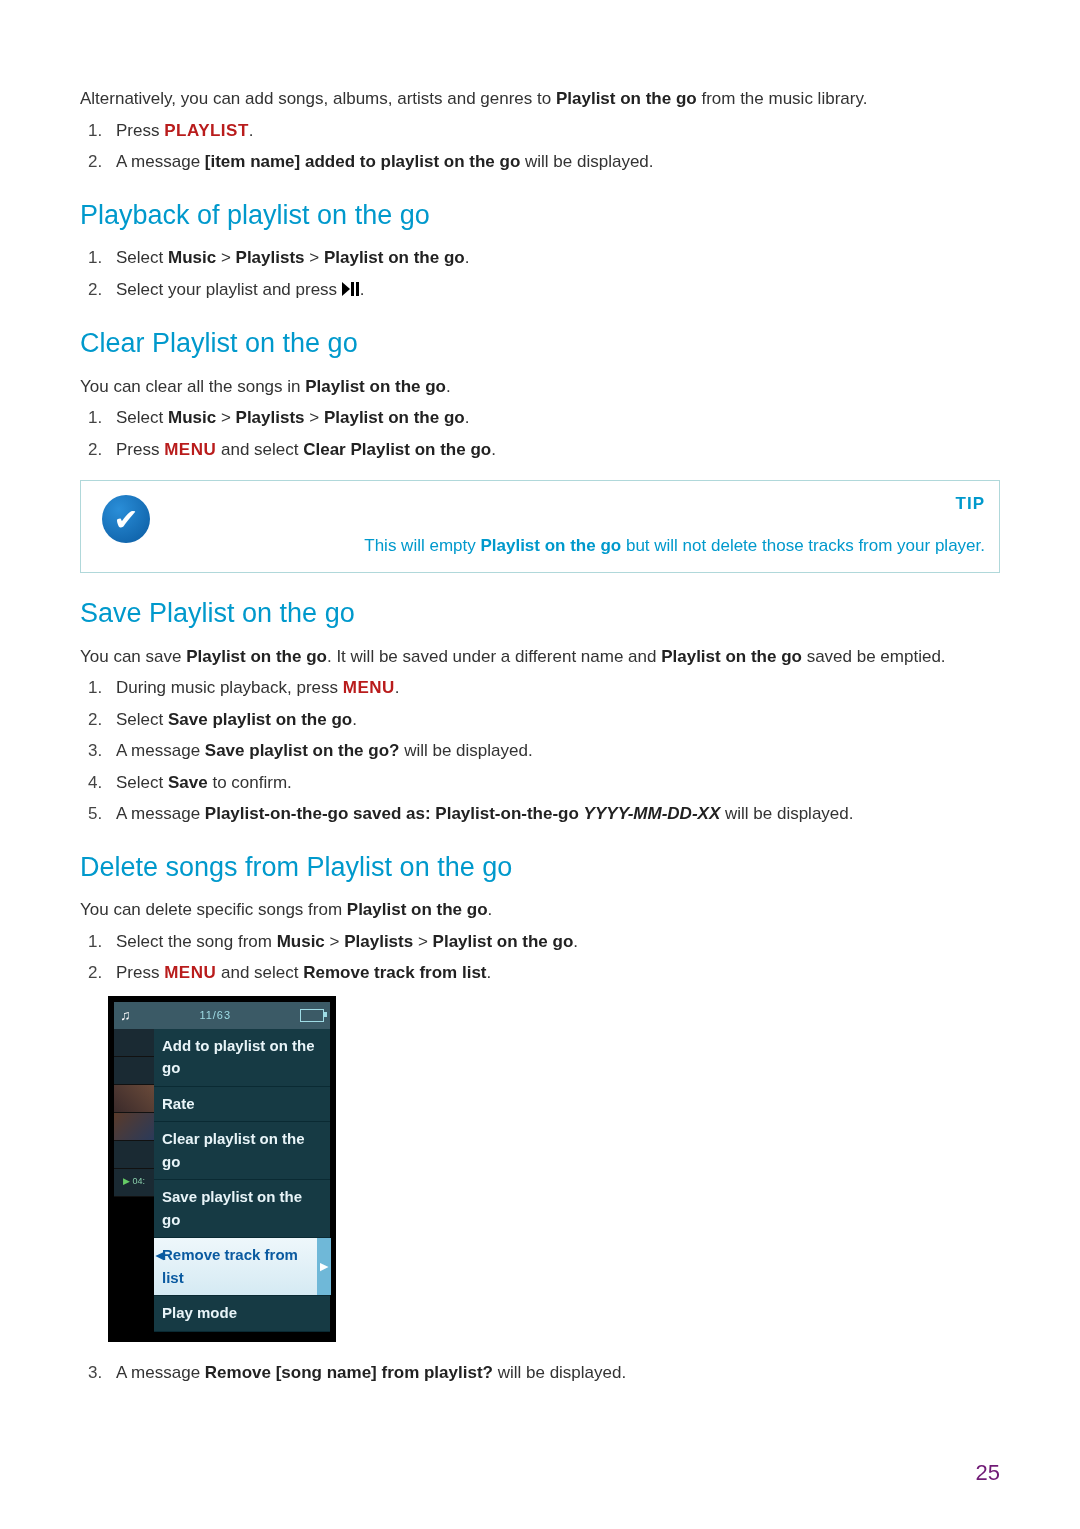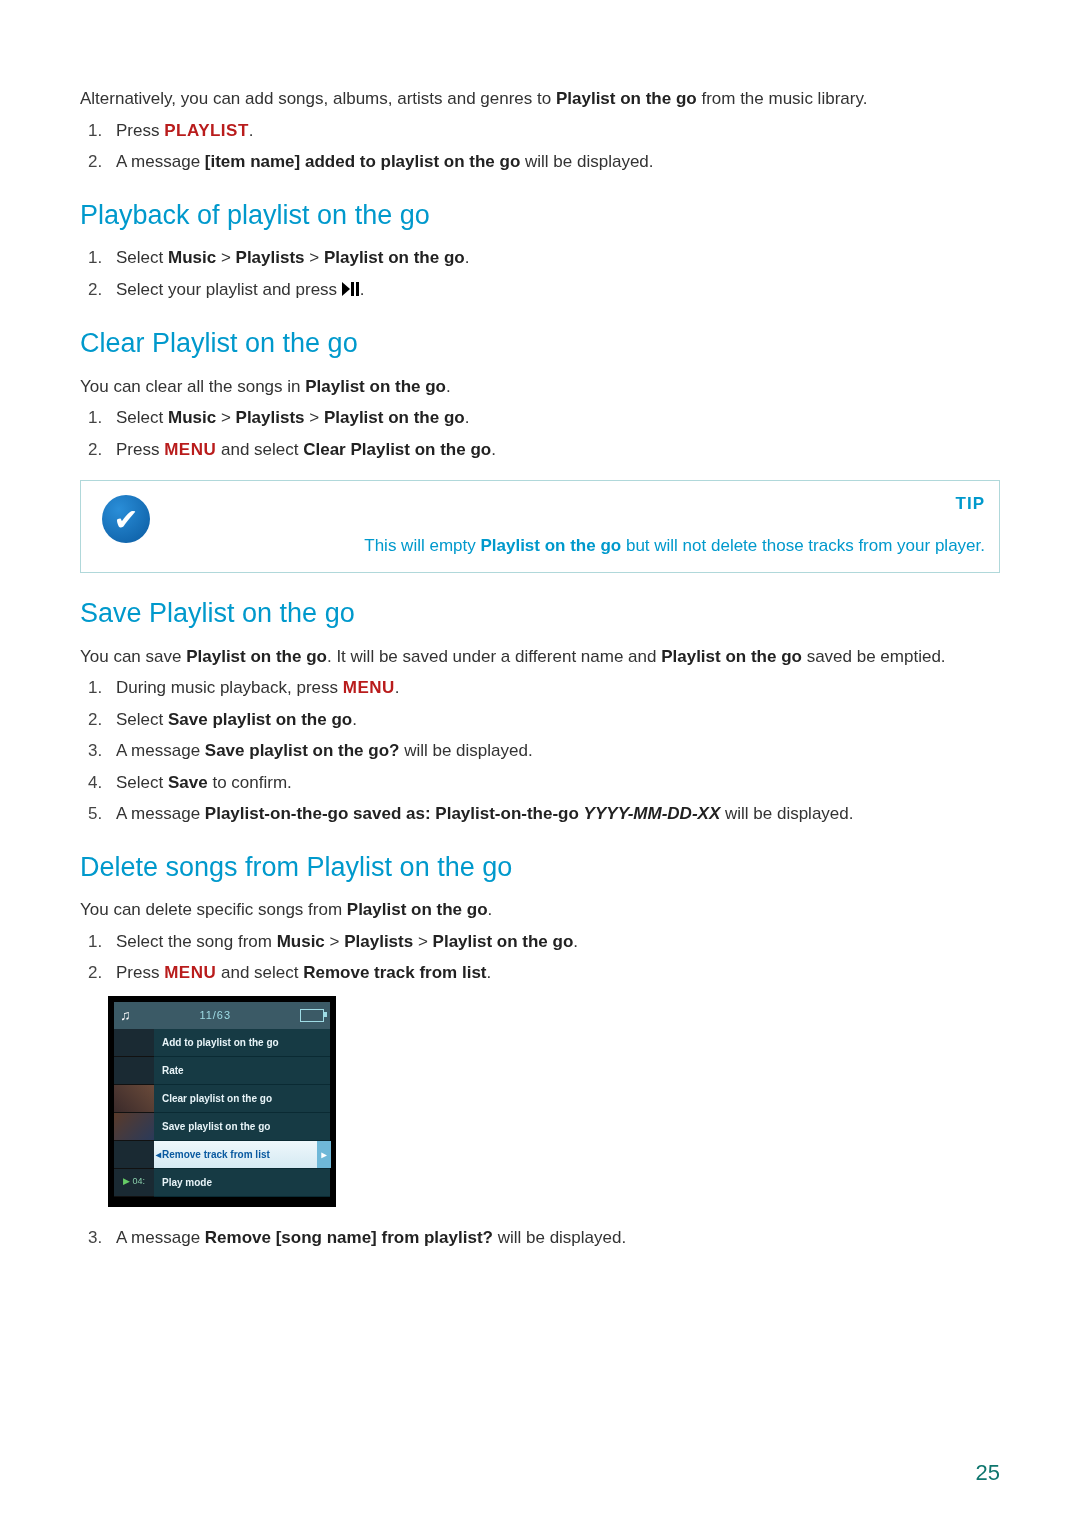--- a/index.html
+++ b/index.html
@@ -97,21 +97,21 @@
   .battery::after { content:""; position:absolute; right:-4px; top:2px; width:3px; height:5px; background:#9fdce5; }
   .battery-fill { background:#9fdce5; height:100%; width:70%; }
   .device-body { display:flex; }
   .device-thumbs { width: 40px; background:#000; display:flex; flex-direction:column; }
   .thumb { height:27px; border-bottom:1px solid #111; background:#1a2a33; font-size:8px; color:#5e8aa0; overflow:hidden; }
   .thumb.img1 { background: linear-gradient(45deg,#3a2a2a,#6a4a3a); }
   .thumb.img2 { background: linear-gradient(135deg,#5a3a2a,#2a3a5a); }
   .thumb.time { color:#88ccaa; font-size:9px; display:flex; align-items:center; justify-content:center; }
   .device-menu { flex:1; }
   .menu-item {
-    font-size: 10px;
+    font-size: 15px;
     font-weight: bold;
     padding: 6px 8px;
     border-bottom: 1px solid #0a2a33;
     background: #163a44;
     color: #e8f4f8;
   }
   .menu-item.selected {
     background: linear-gradient(#eef7fb, #d5eaf3);
     color: #0a5aa0;
     position: relative;
@@ -122,21 +122,21 @@
   }
   .menu-item.selected .arrow-right {
     position:absolute; right:-1px; top:0; bottom:0; width:14px;
     background:#6fb8d8; display:flex; align-items:center; justify-content:center; color:#fff;
   }
   .page-num {
     position: absolute;
     bottom: 40px;
     right: 80px;
     font-size: 22px;
-    color: #0f766e;
+    color: #701a75;
   }
 </style>
 </head>
 <body>
 
 <p>
   <span>Alternatively, you can add songs, albums, artists and genres to </span><b>Playlist on the go</b><span> from the music library.</span>
 </p>
 
 <ol>

